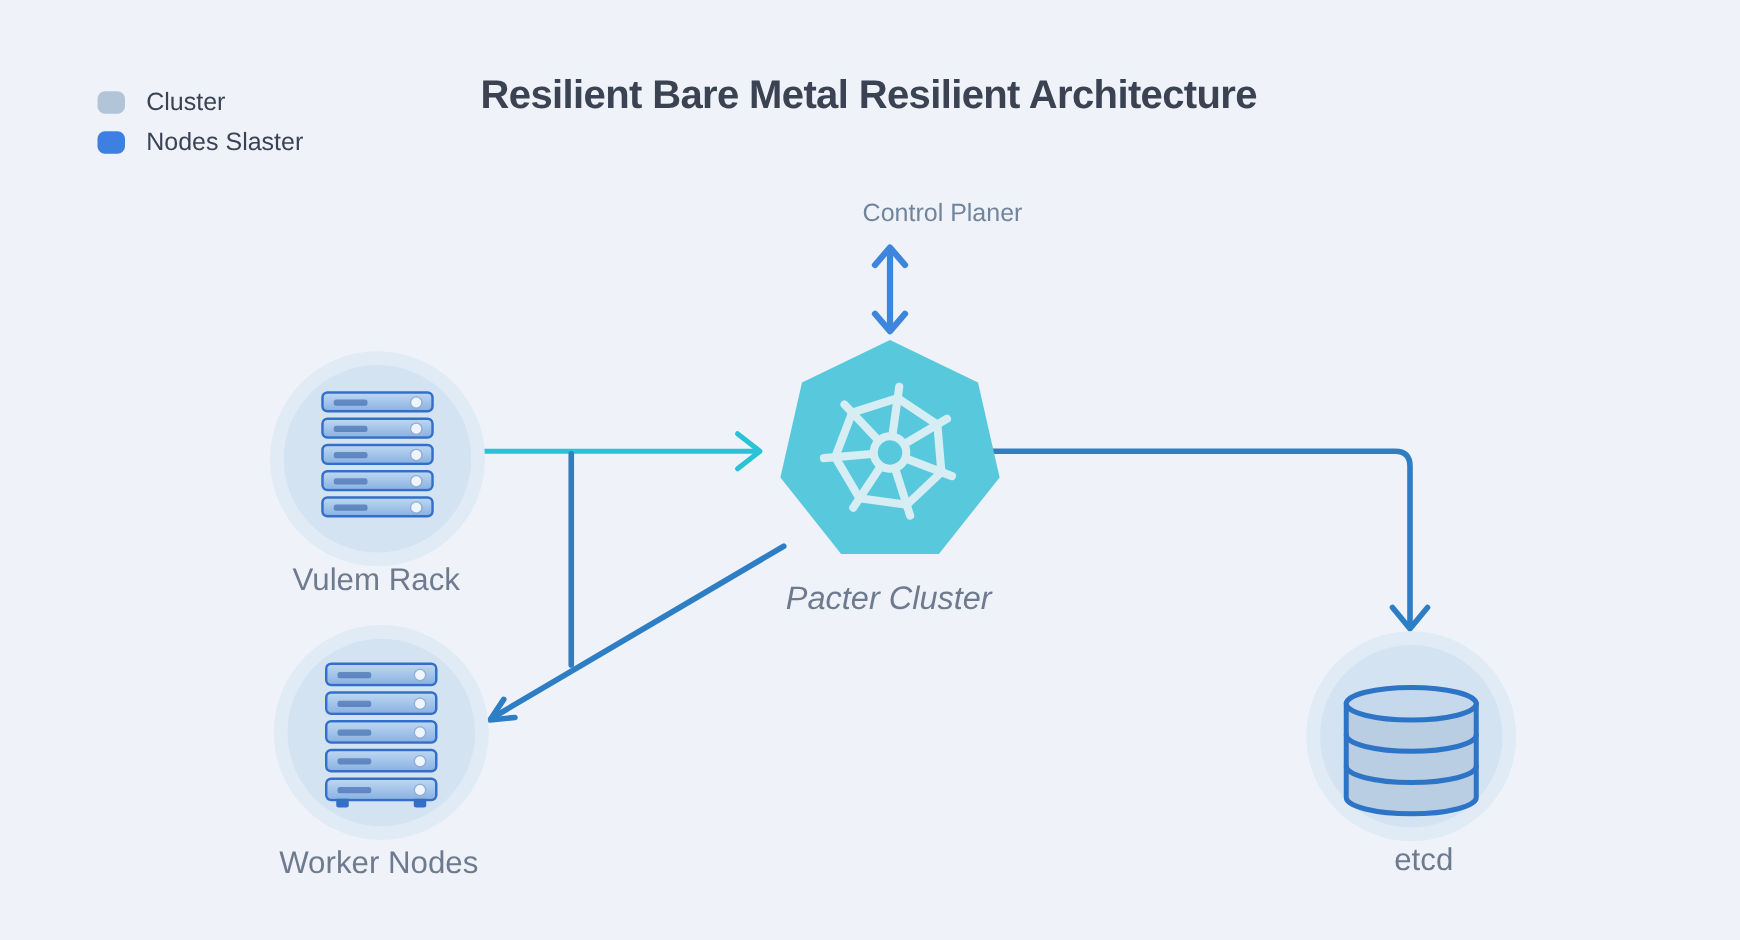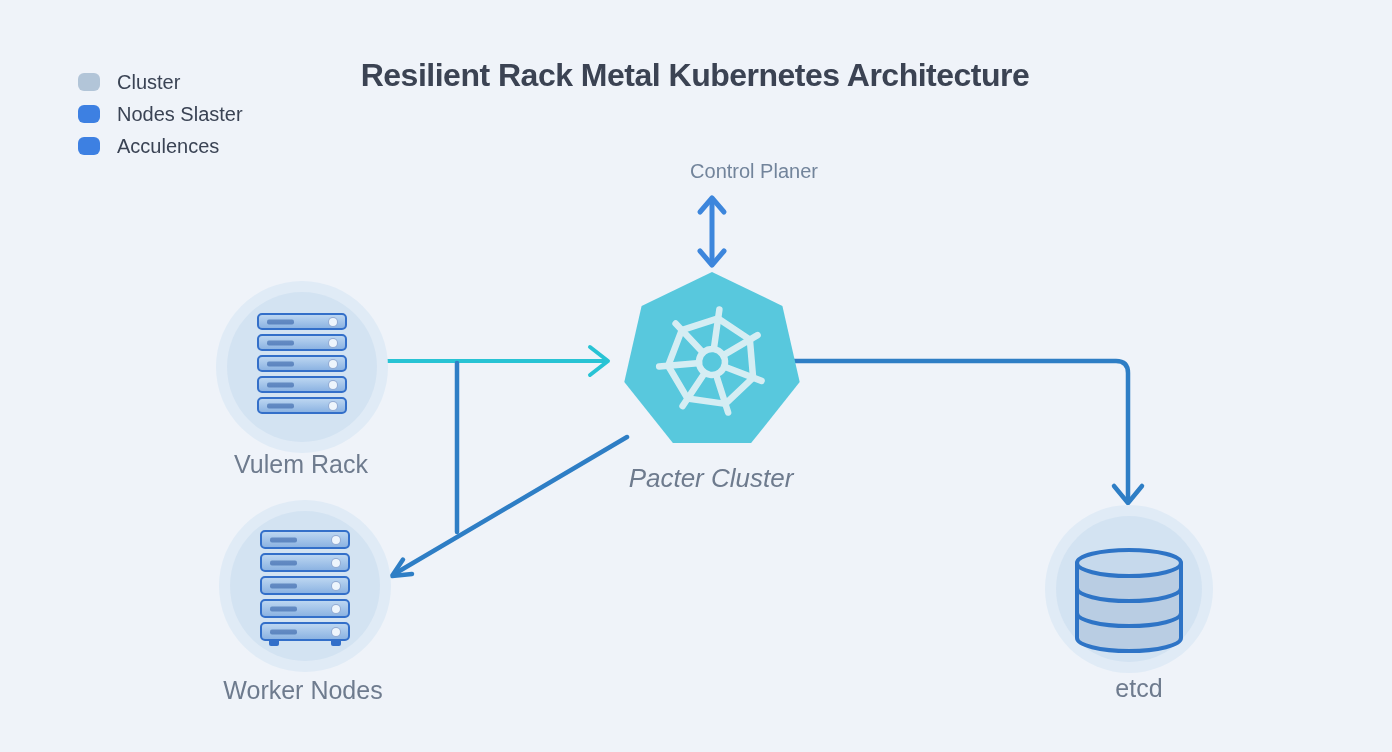--- a/index.html
+++ b/index.html
@@ -83,27 +83,23 @@
 
   <div class="legend">
     <div class="legend-row">
       <span class="swatch" style="background: rgb(178, 197, 216);"></span>
       <span class="legend-label">Cluster</span>
     </div>
     <div class="legend-row">
       <span class="swatch" style="background: rgb(61, 128, 226);"></span>
       <span class="legend-label">Nodes Slaster</span>
     </div>
-    <div class="legend-row">
-      <span class="swatch" style="background: rgb(61, 128, 226);"></span>
-      <span class="legend-label">Acculences</span>
-    </div>
-  </div>
-
-  <div class="title">Resilient Rack Metal Kubernetes Architecture</div>
+  </div>
+
+  <div class="title">Resilient Bare Metal Resilient Architecture</div>
 
   <svg class="layer" viewBox="0 0 1392 752">
 
     <g style="stroke:var(--arrow-control,#3d86dc);stroke-width:5">
       <path d="M 712 201 V 262"></path>
       <path d="M 700 212 L 712 198 L 724 212"></path>
       <path d="M 700 251 L 712 265 L 724 251"></path>
     </g>
 
     <g style="stroke:var(--arrow-teal,#28c3d4);stroke-width:4">

